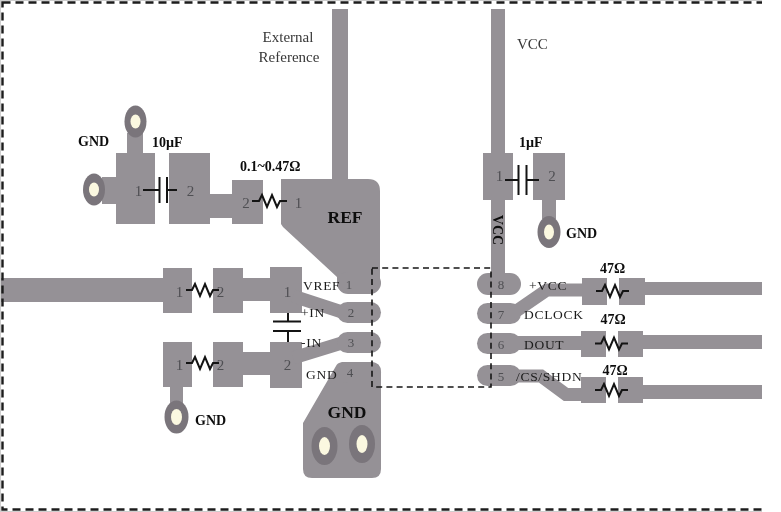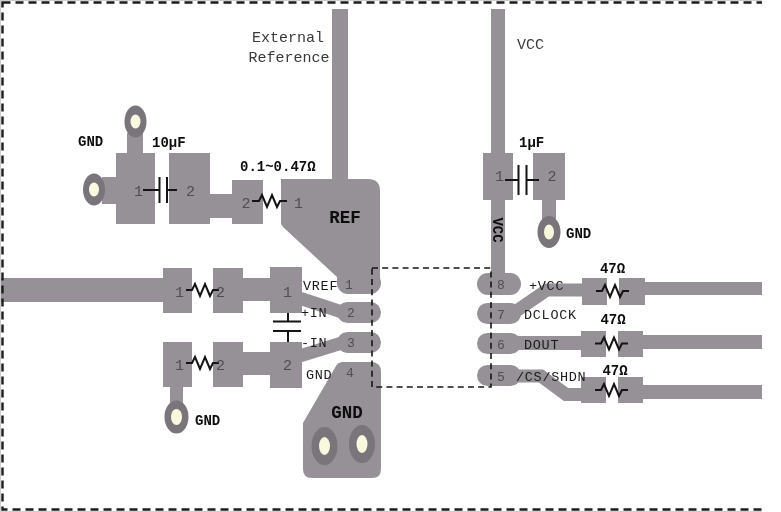--- a/index.html
+++ b/index.html
@@ -1,17 +1,17 @@
 <!DOCTYPE html>
 <html><head>
 <meta charset="utf-8">
 <style>
   html,body{margin:0;padding:0;background:#ffffff;}
   .stage{position:relative;width:762px;height:512px;background:#ffffff;overflow:hidden;
-         font-family:Liberation Mono, monospace;}
+         font-family:Liberation Serif, serif;}
   svg{display:block;}
   .copper{fill:#959196;}
   .copper-stroke{stroke:#959196;fill:none;}
   .sym{stroke:#141414;stroke-width:2;fill:none;}
   .via-ring{fill:#7a757b;}
   .via-hole{fill:#fbf8e0;}
   .lbl-bold{font-weight:bold;font-size:14px;fill:#0d0d0d;}
   .lbl-big{font-weight:bold;font-size:17.5px;fill:#0d0d0d;}
   .lbl-reg{font-size:15px;fill:#383838;}
   .pin-label{font-size:13.5px;letter-spacing:0.7px;fill:#1b1b1b;}

